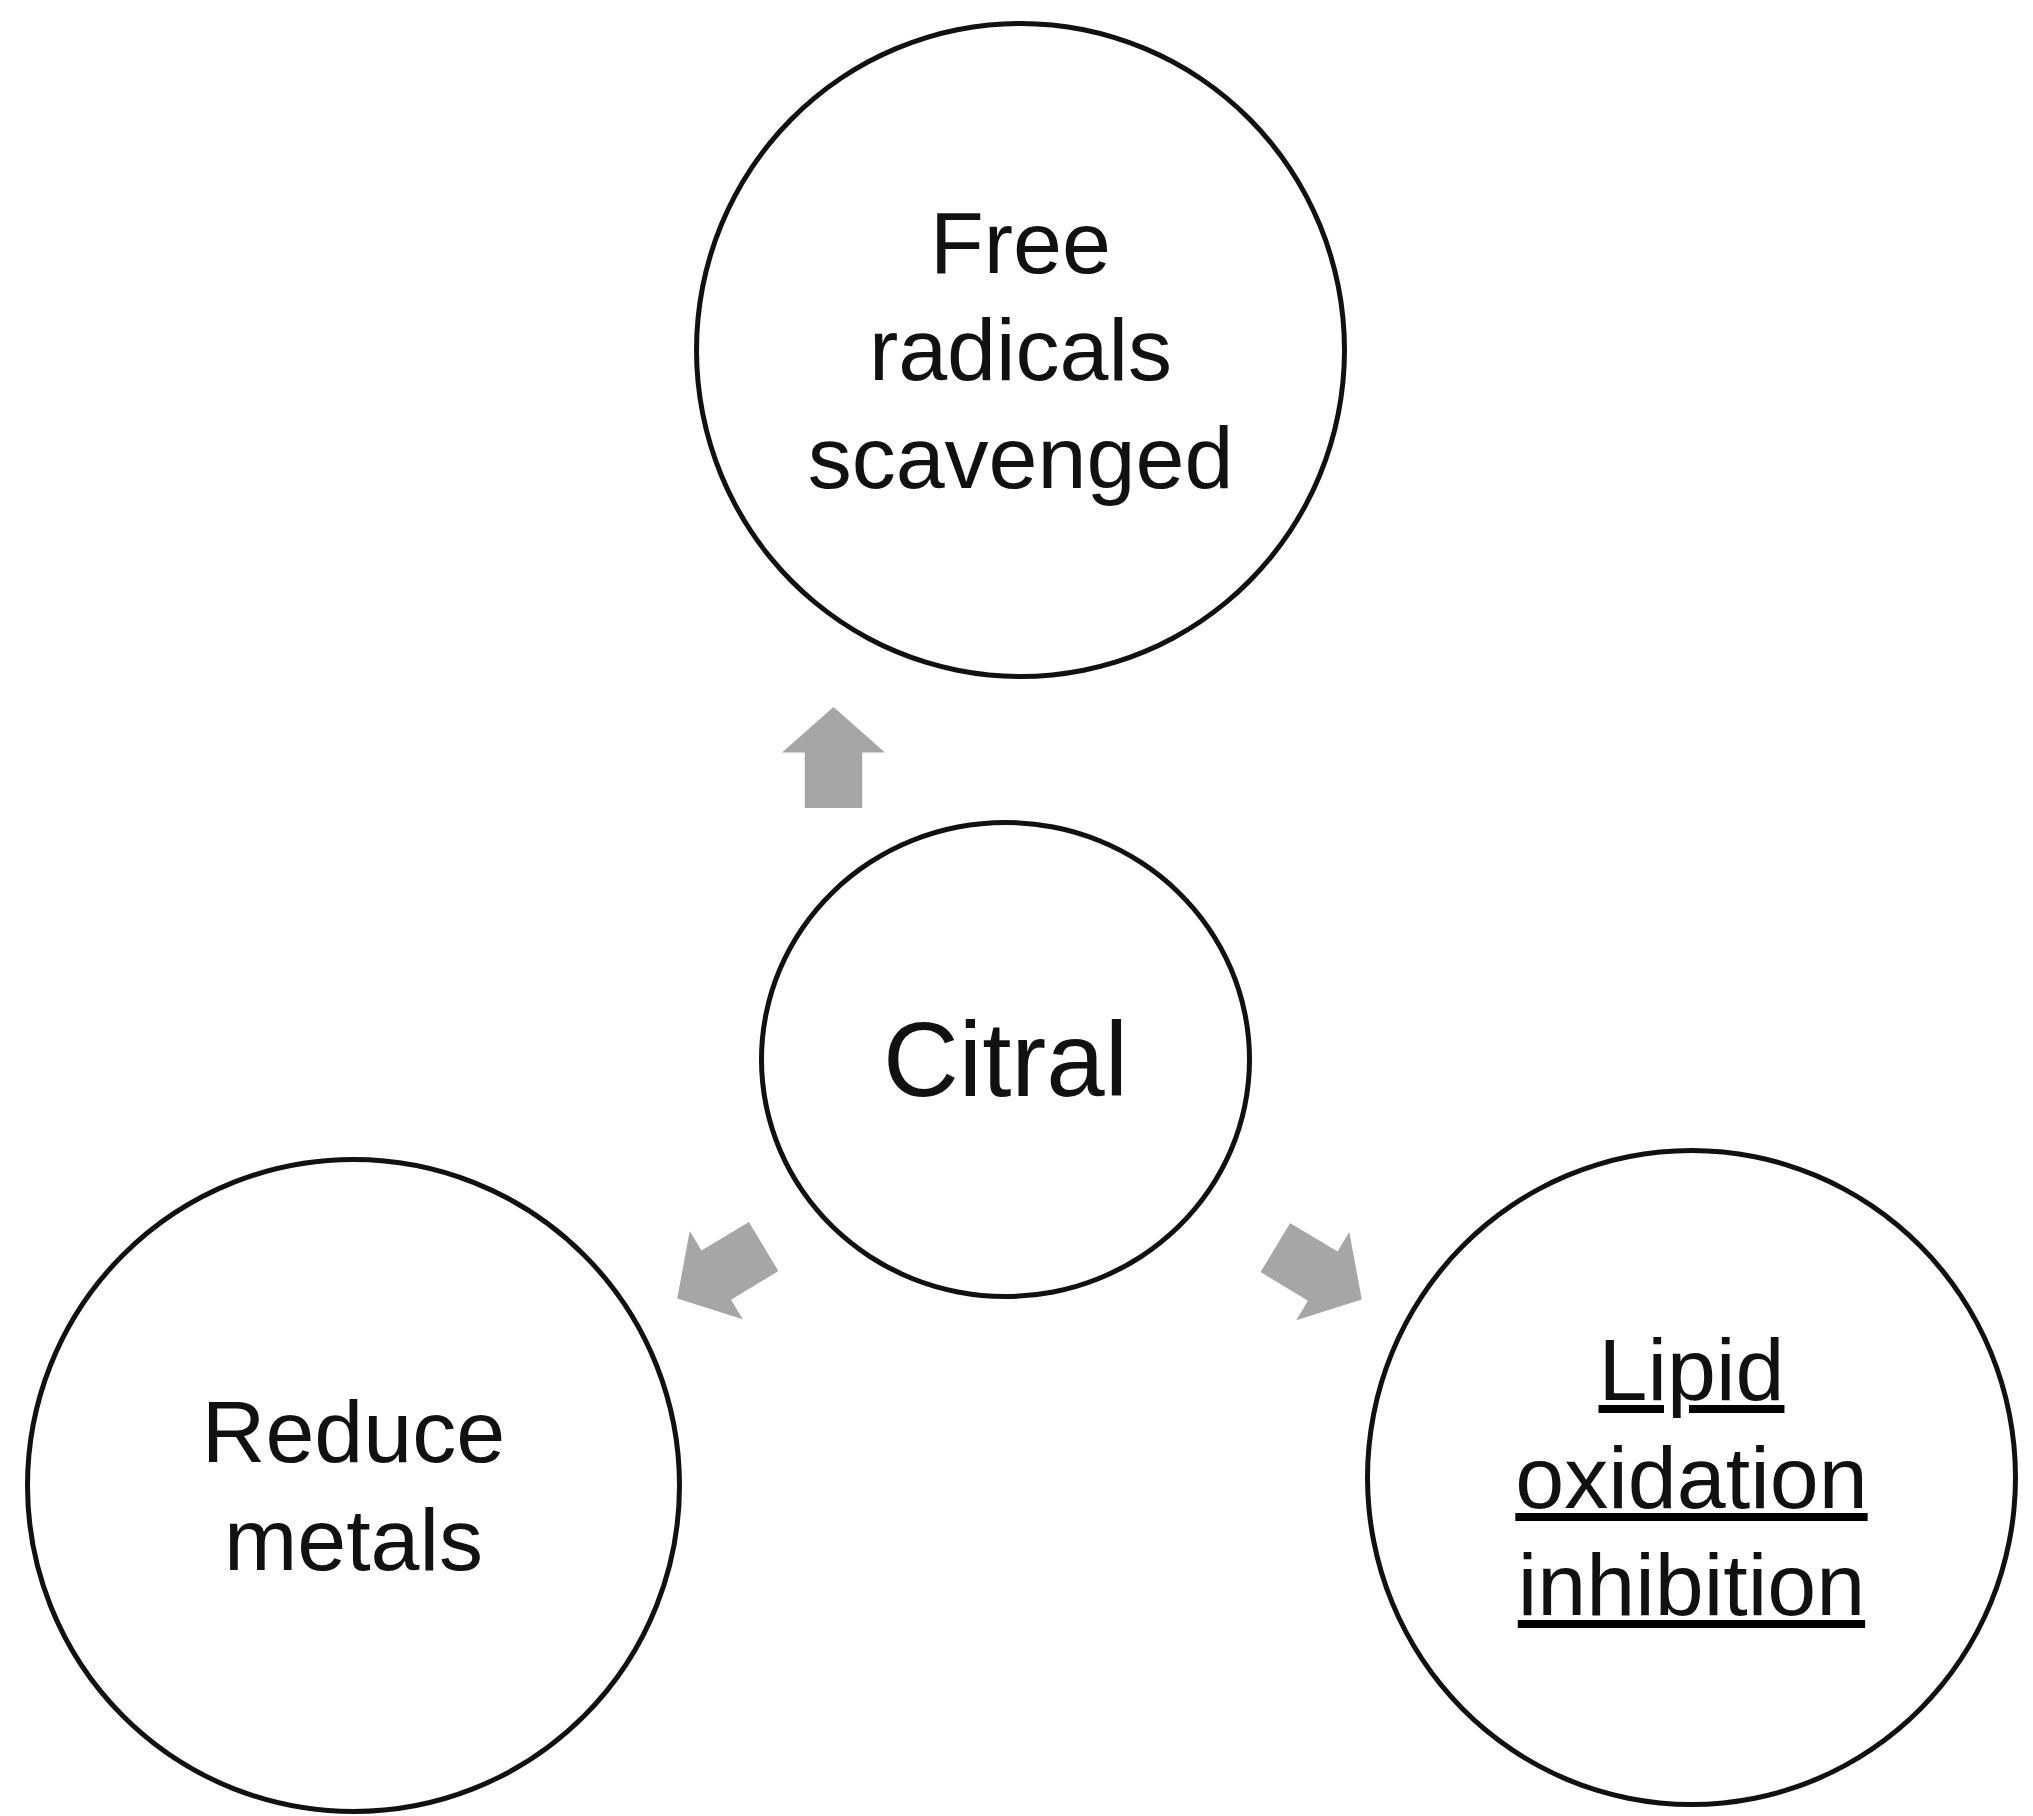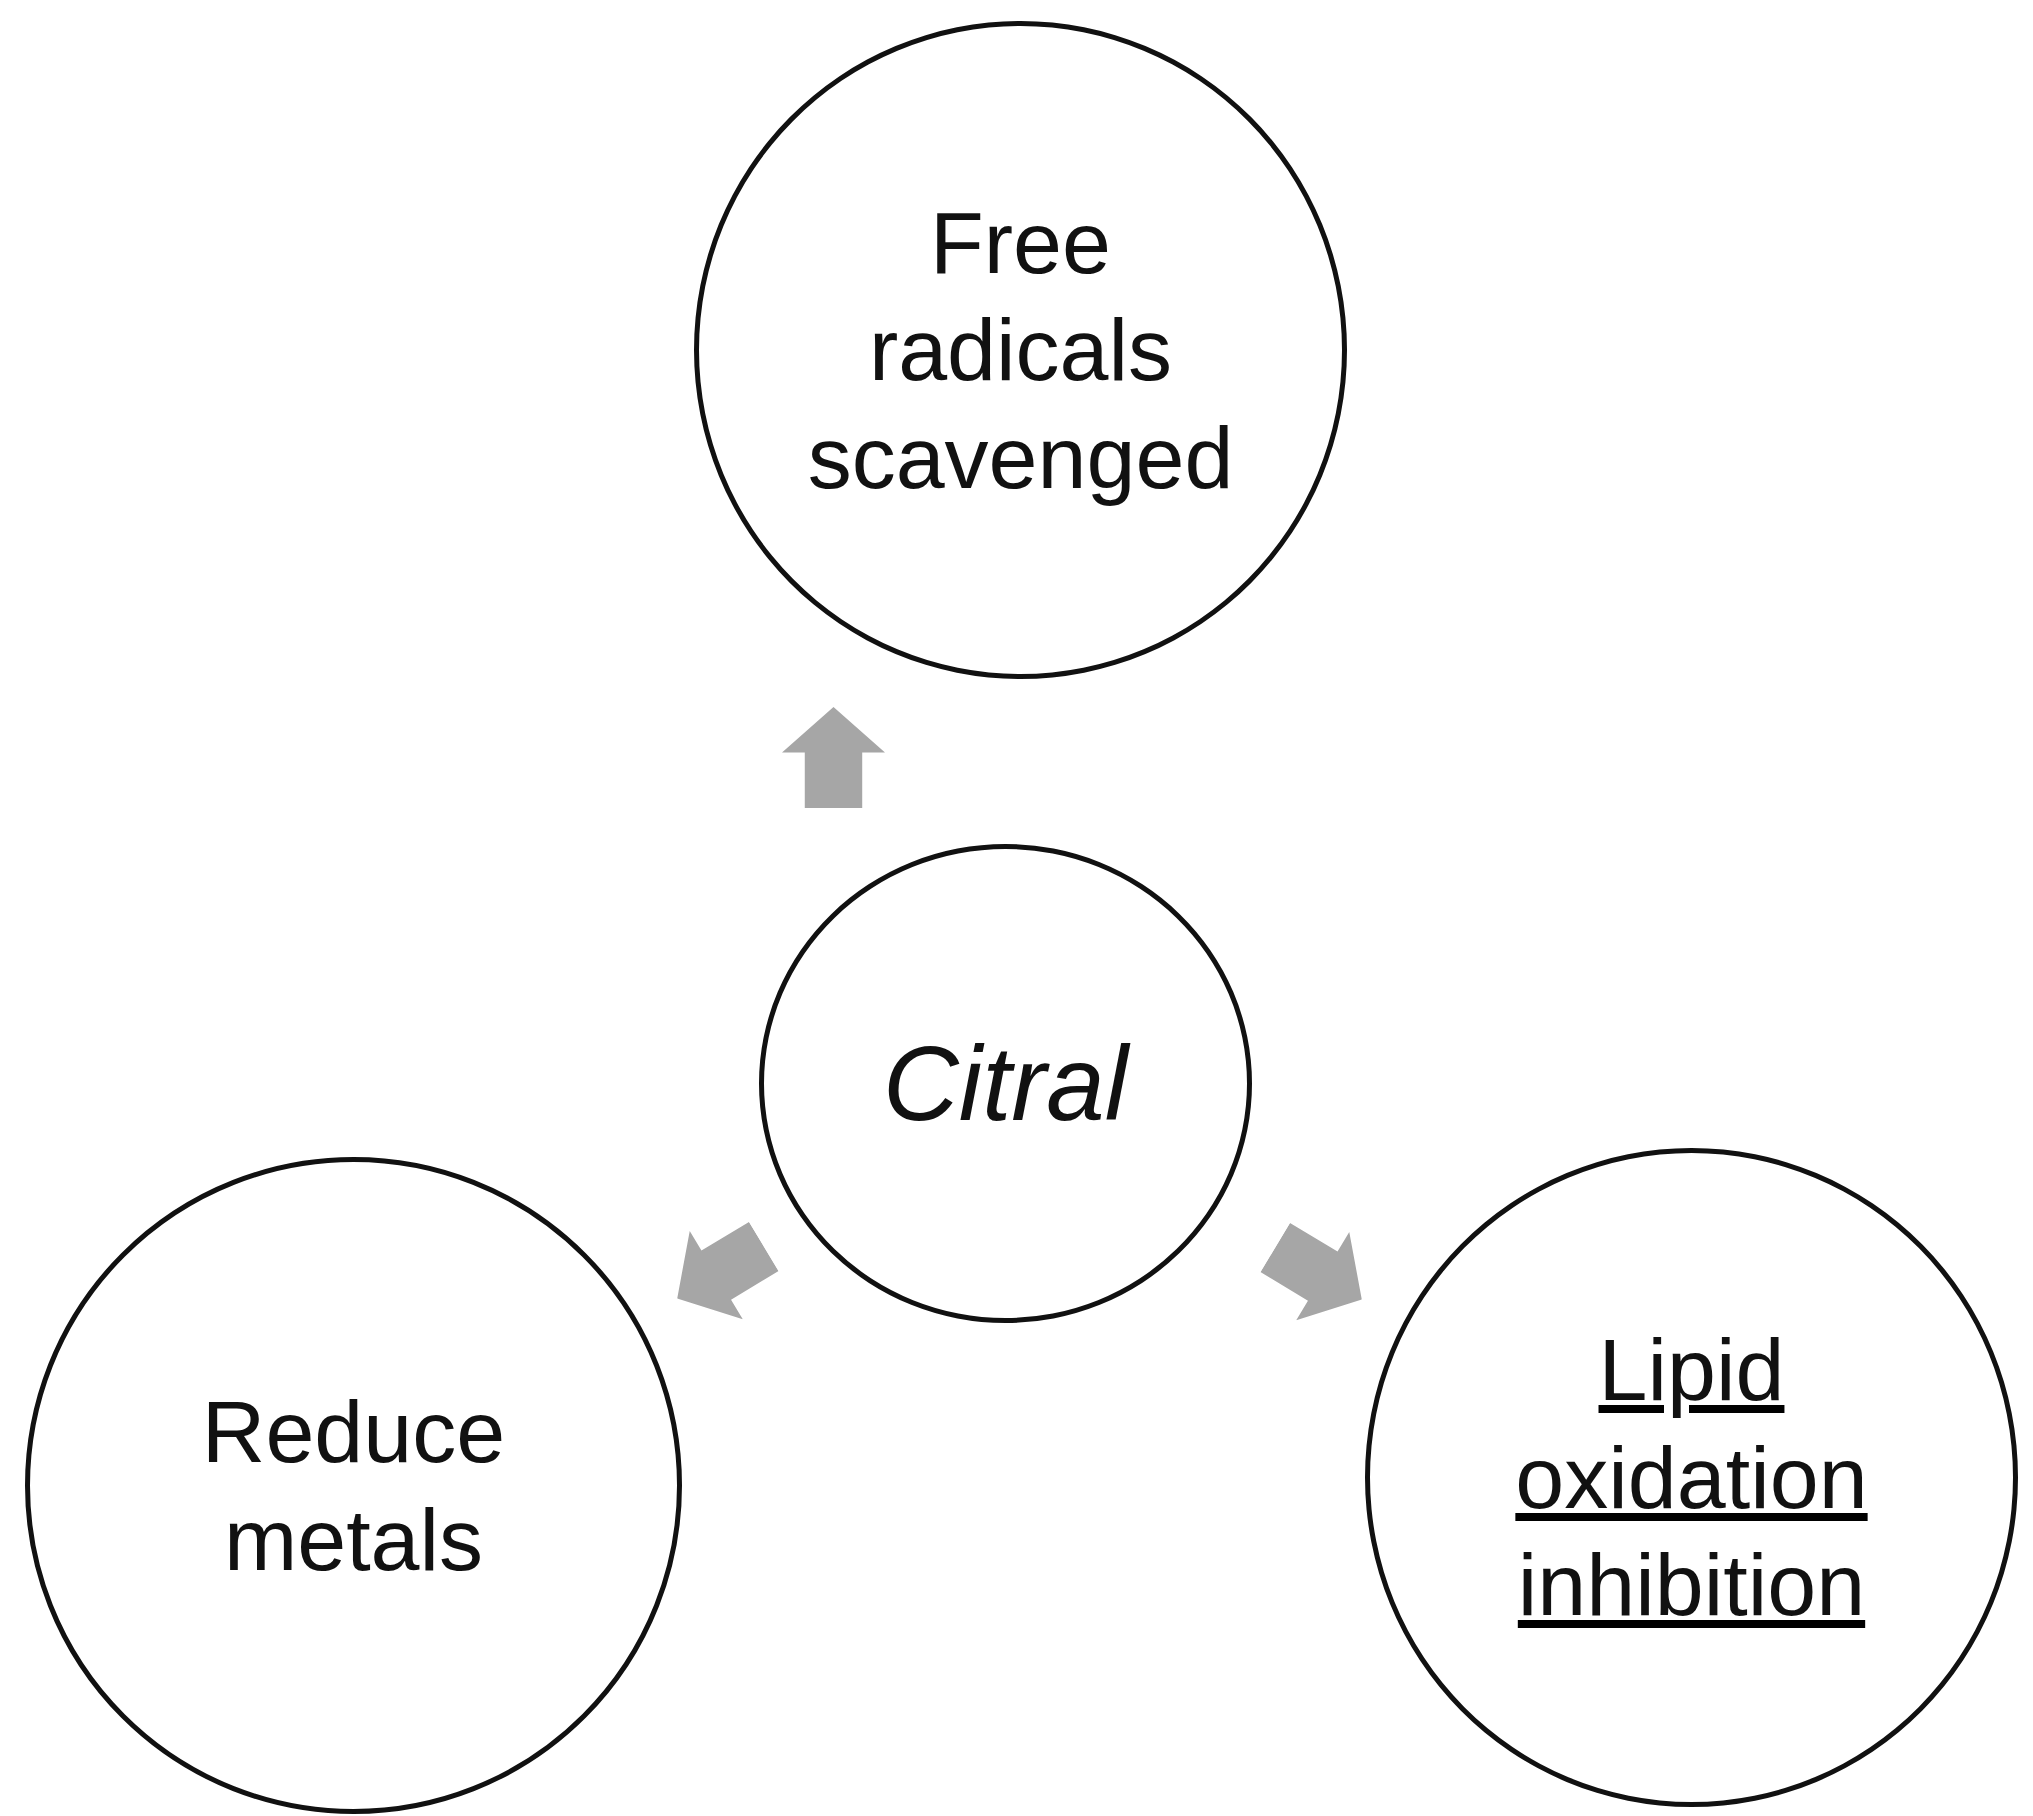--- a/index.html
+++ b/index.html
@@ -31,21 +31,21 @@
     text-align:center;
     color:var(--text-color);
     line-height:1.22;
   }
   
   .node-top   {left:694px; top:21px;   width:653px;height:658px;}
   .node-left  {left:25px;  top:1157px; width:657px;height:657px;}
   .node-right {left:1365px;top:1148px; width:653px;height:659px;text-decoration:underline;}
   .node-top .label, .node-left .label, .node-right .label{font-size:88px;}
   
-  .node-center{left:759px; top:844px;  width:493px;height:479px;font-style:italic;}
+  .node-center{left:759px; top:820px;  width:493px;height:479px;}
   .node-center .label{font-size:105px; line-height:1.1;}
   
   .arrow{position:absolute;width:103px;height:101px;}
   .arrow-top  {left:782px; top:707px;}
   .arrow-left {left:669px; top:1222px; transform:rotate(-121deg);}
   .arrow-right{left:1267px;top:1223px; transform:rotate(121deg);}
 </style>
 </head>
 <body>
 

